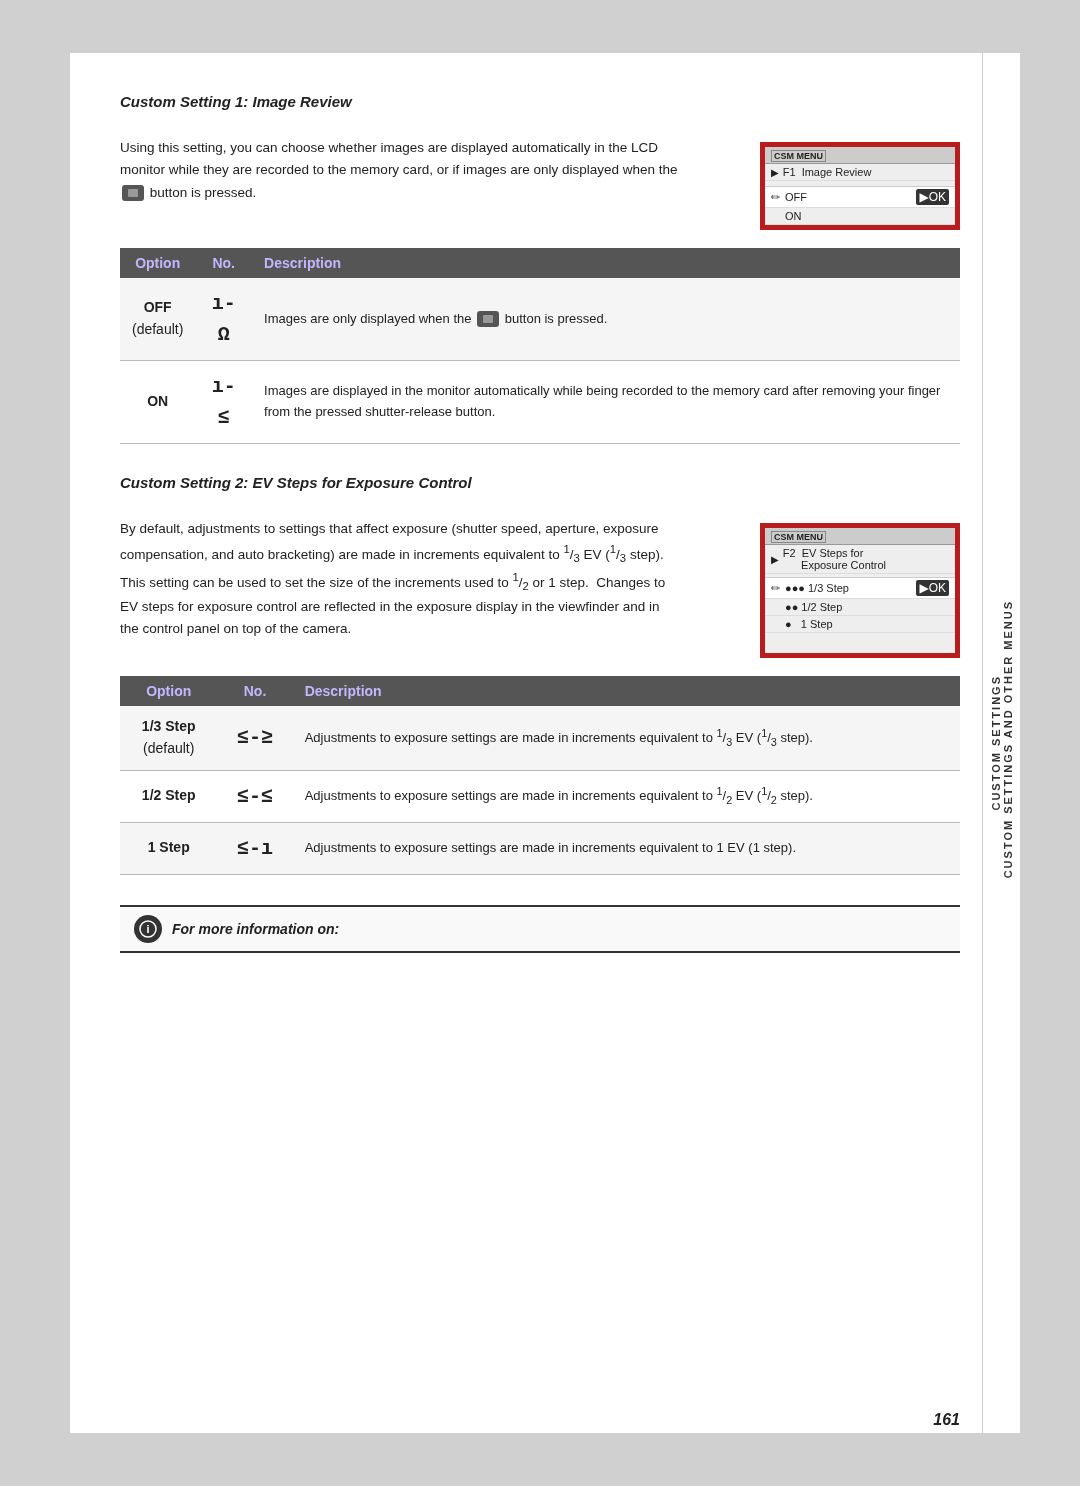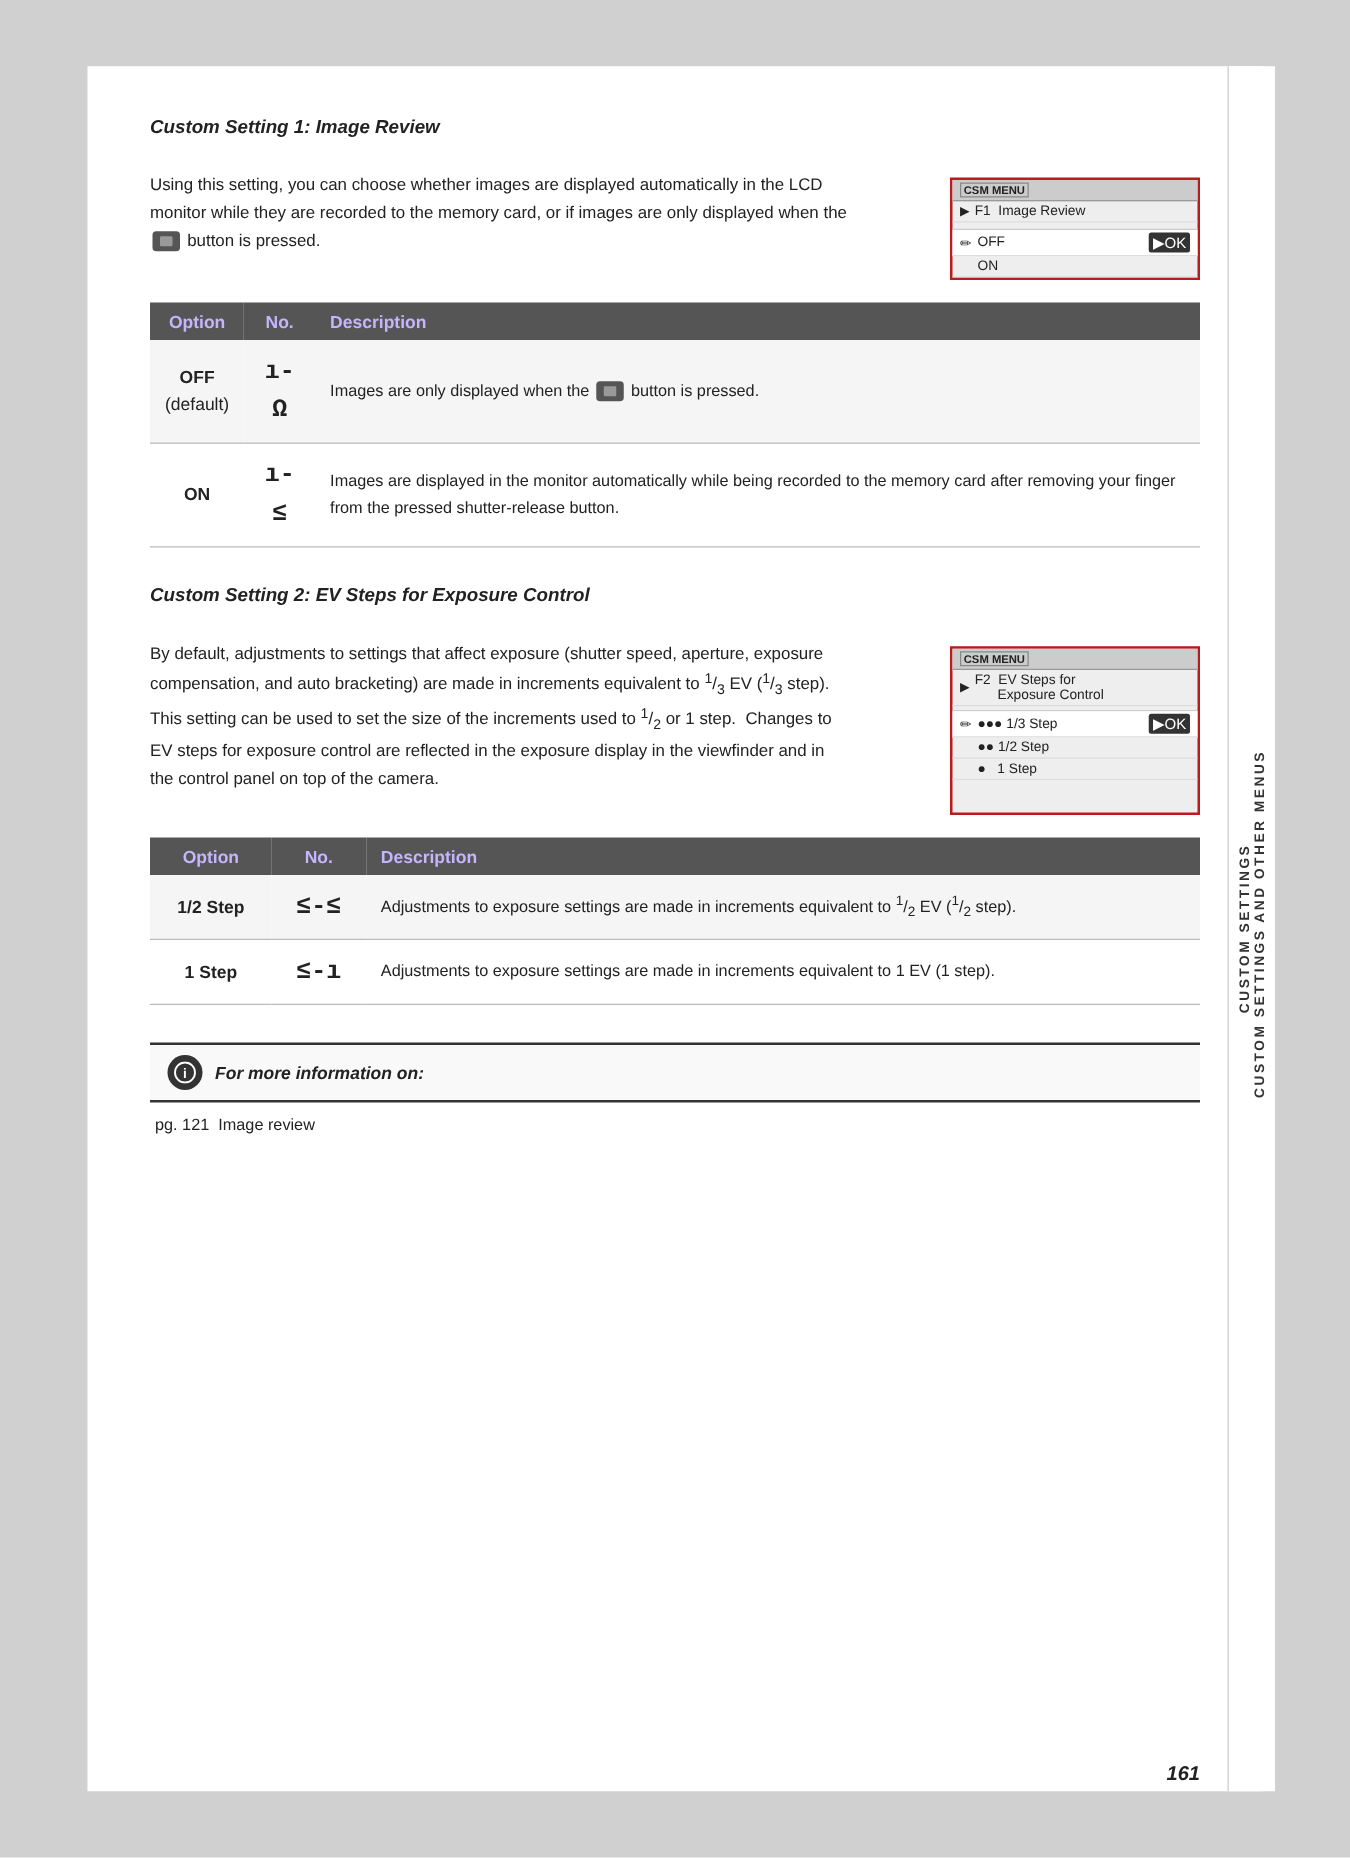--- a/index.html
+++ b/index.html
@@ -79,21 +79,21 @@
       display: flex;
       gap: 21px;
       margin-bottom: 18px;
       margin-top: 27px;
     }
     .intro-left {
       flex: 1;
     }
     .csm-menu-box {
       width: 200px;
-      border: 2px solid #b91c1c;
+      border: 5px solid #b91c1c;
       background: #eee;
       font-size: 12px;
       flex-shrink: 0;
       margin-top: 5px;
     }
     .csm-menu-title {
       background: #ccc;
       padding: 2px 6px;
       font-weight: bold;
       font-size: 11px;
@@ -340,20 +340,29 @@
 
     <table class="option-table">
       <thead>
         <tr>
           <th class="center">Option</th>
           <th class="center">No.</th>
           <th>Description</th>
         </tr>
       </thead>
       <tbody>
+        <tr>
+          <td class="option-col">
+            <strong>1/3 Step</strong><br><span style="font-weight:normal;">(default)</span>
+          </td>
+          <td class="no-col">≤-≥</td>
+          <td class="desc-col">
+            Adjustments to exposure settings are made in increments equivalent to <sup>1</sup>/<sub>3</sub> EV (<sup>1</sup>/<sub>3</sub> step).
+          </td>
+        </tr>
         <tr>
           <td class="option-col">
             <strong>1/2 Step</strong>
           </td>
           <td class="no-col">≤-≤</td>
           <td class="desc-col">
             Adjustments to exposure settings are made in increments equivalent to <sup>1</sup>/<sub>2</sub> EV (<sup>1</sup>/<sub>2</sub> step).
           </td>
         </tr>
         <tr>
@@ -371,23 +380,20 @@
 
   <div class="for-more-box">
     <div class="for-more-icon">
       <svg width="18" height="18" viewBox="0 0 18 18" fill="none" xmlns="http://www.w3.org/2000/svg">
         <circle cx="9" cy="9" r="8" stroke="white" stroke-width="1.5" fill="none"></circle>
         <text x="9" y="13" text-anchor="middle" fill="white" font-size="11" font-weight="bold">i</text>
       </svg>
     </div>
     <span class="for-more-text">For more information on:</span>
   </div>
-  <div class="pg-ref">
-    <span>pg. 121</span>&nbsp;&nbsp;<span>Image review</span>
-  </div>
 
   <div class="page-number">161</div>
 
   <div class="sidebar-text">
     <span class="sidebar-part1">CUSTOM SETTINGS AND OTHER MENUS</span>
     <span style="height:20px;"></span>
     <span class="sidebar-part2">CUSTOM SETTINGS</span>
   </div>
 
 </div>

